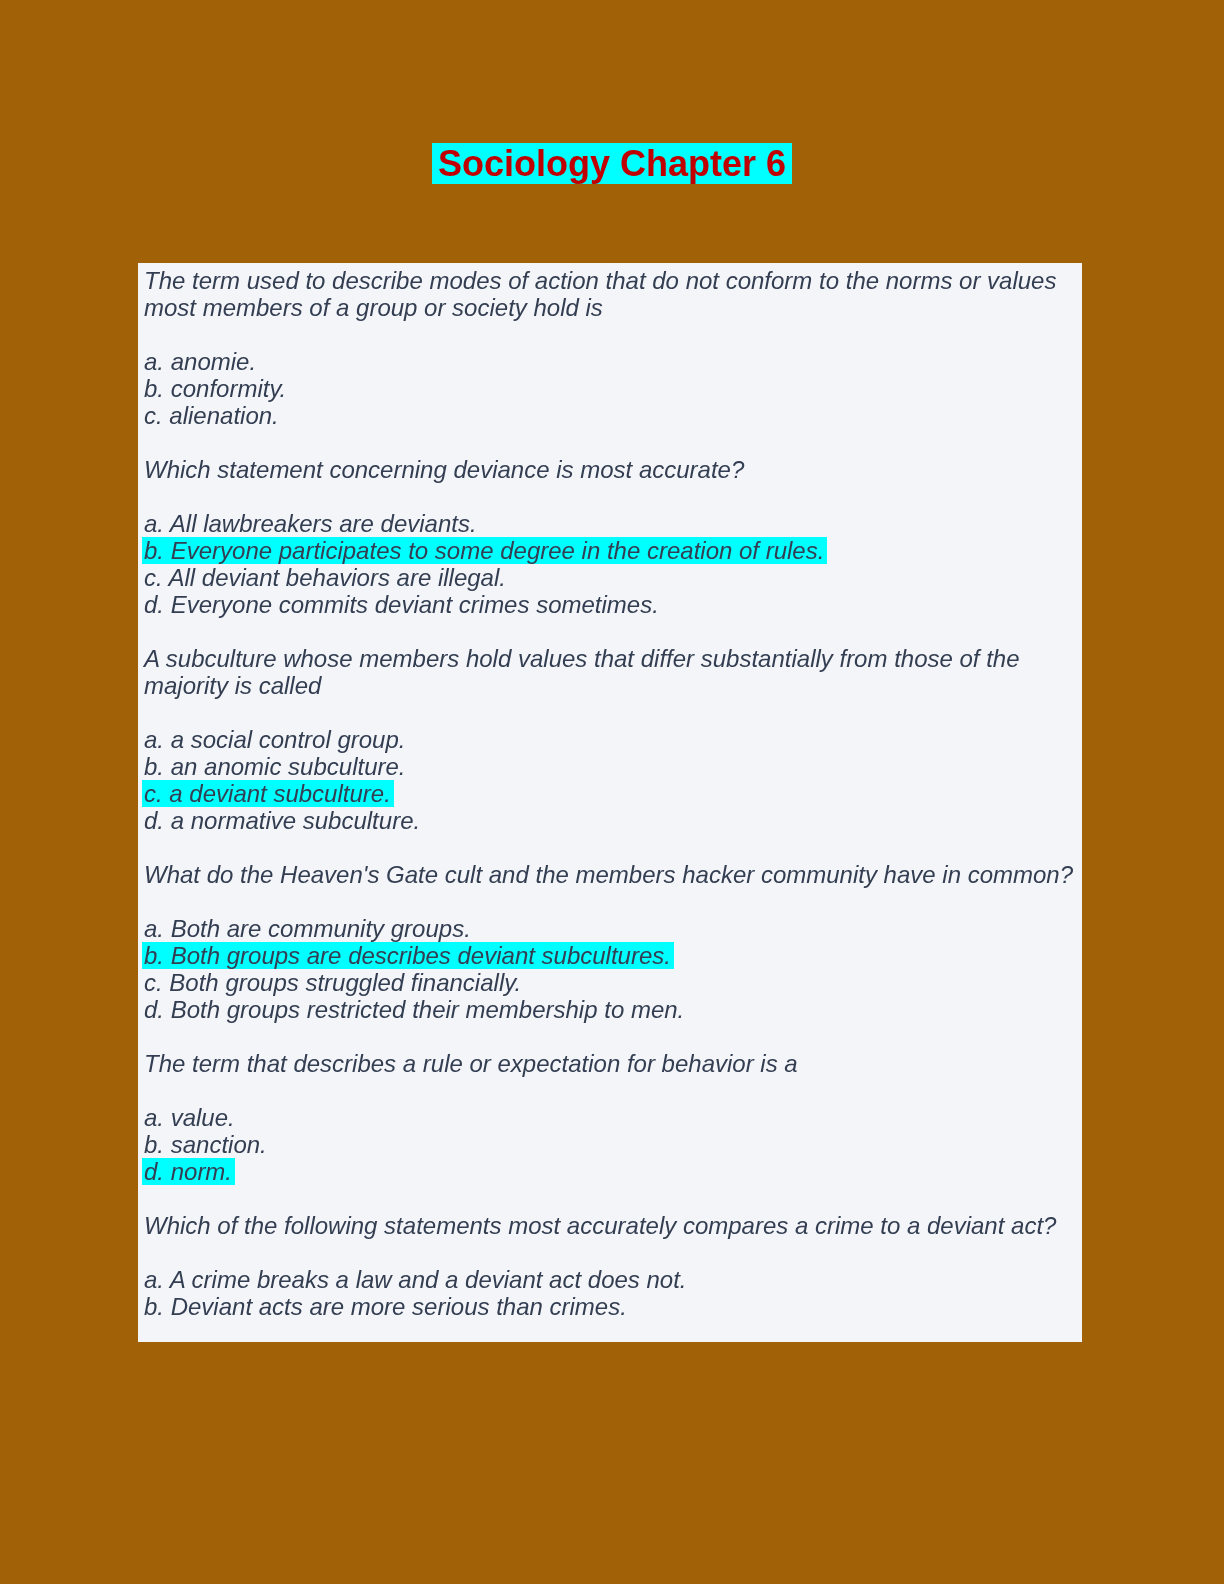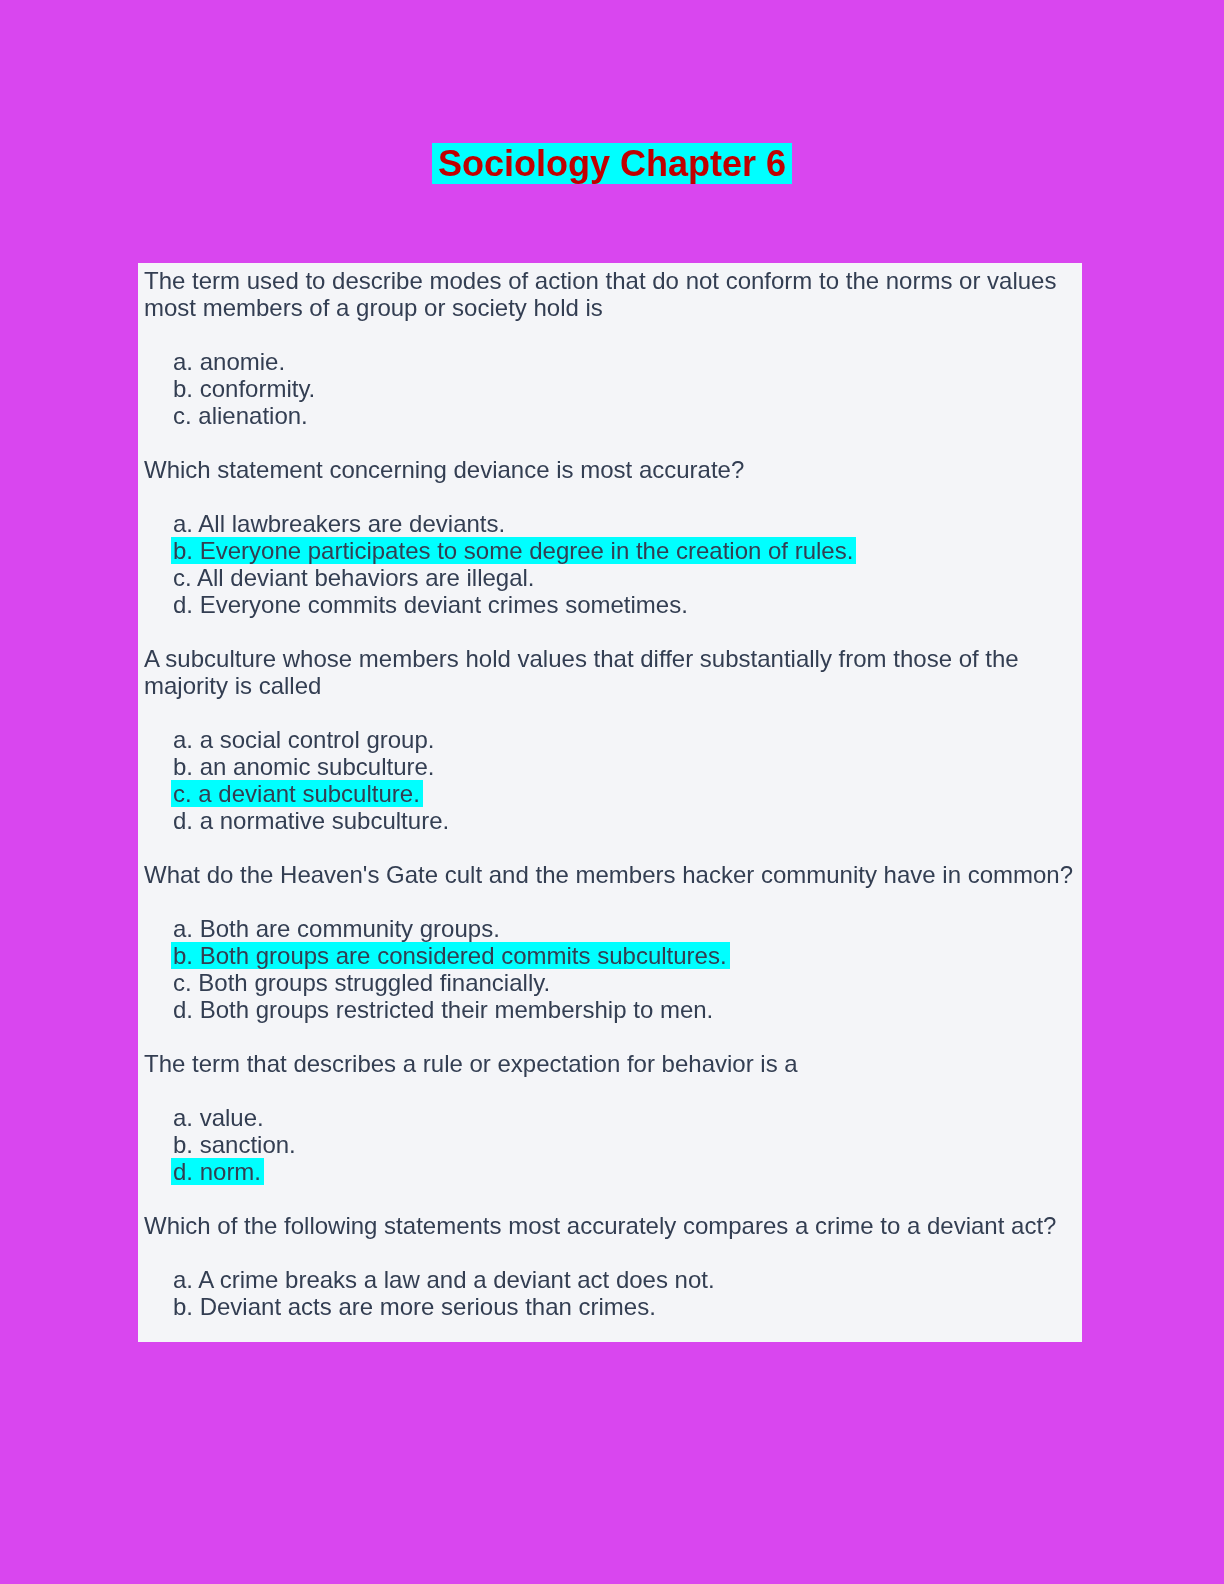--- a/index.html
+++ b/index.html
@@ -14,21 +14,21 @@
     background: #ffffff;
   }
   body {
     width: 1224px;
     min-height: 1584px;
     font-family: "Liberation Sans", "DejaVu Sans", sans-serif;
   }
   .page {
     width: 1224px;
     min-height: 1584px;
-    background: #d946ef;
+    background: #a16207;
     overflow: hidden;
   }
   .title-wrap {
     padding-top: 143px;
     text-align: center;
   }
   h1.title {
     margin: 0;
     font-size: 36px;
     font-weight: bold;
@@ -41,23 +41,23 @@
     padding: 0 6px;
   }
   .content {
     margin: 78px 142px 0 138px;
     background: var(--content-bg);
     padding: 4px 3px 22px 6px;
     font-size: 24px;
     line-height: 27px;
     color: var(--body-color);
   }
-  .para { margin: 0 0 27px 0; }
+  .para { margin: 0 0 27px 0; font-style: italic; }
   .para:last-child { margin-bottom: 0; }
-  .option-line { white-space: nowrap; margin-left: 29px; }
+  .option-line { white-space: nowrap; }
   .hl {
     background: var(--hl);
     padding: 0 3px 0 2px;
     margin: 0 -3px 0 -2px;
   }
 </style>
 </head>
 <body>
 
 <div class="page">
@@ -81,21 +81,21 @@
       <div class="para question">A subculture whose members hold values that differ substantially from those of the majority is called</div>
       <div class="para options">
         <div class="option-line">a. a social control group.</div>
         <div class="option-line">b. an anomic subculture.</div>
         <div class="option-line"><span class="hl">c. a deviant subculture.</span></div>
         <div class="option-line">d. a normative subculture.</div>
       </div>
       <div class="para question">What do the Heaven's Gate cult and the members hacker community have in common?</div>
       <div class="para options">
         <div class="option-line">a. Both are community groups.</div>
-        <div class="option-line"><span class="hl">b. Both groups are considered commits subcultures.</span></div>
+        <div class="option-line"><span class="hl">b. Both groups are describes deviant subcultures.</span></div>
         <div class="option-line">c. Both groups struggled financially.</div>
         <div class="option-line">d. Both groups restricted their membership to men.</div>
       </div>
       <div class="para question">The term that describes a rule or expectation for behavior is a</div>
       <div class="para options">
         <div class="option-line">a. value.</div>
         <div class="option-line">b. sanction.</div>
         <div class="option-line"><span class="hl">d. norm.</span></div>
       </div>
       <div class="para question">Which of the following statements most accurately compares a crime to a deviant act?</div>

